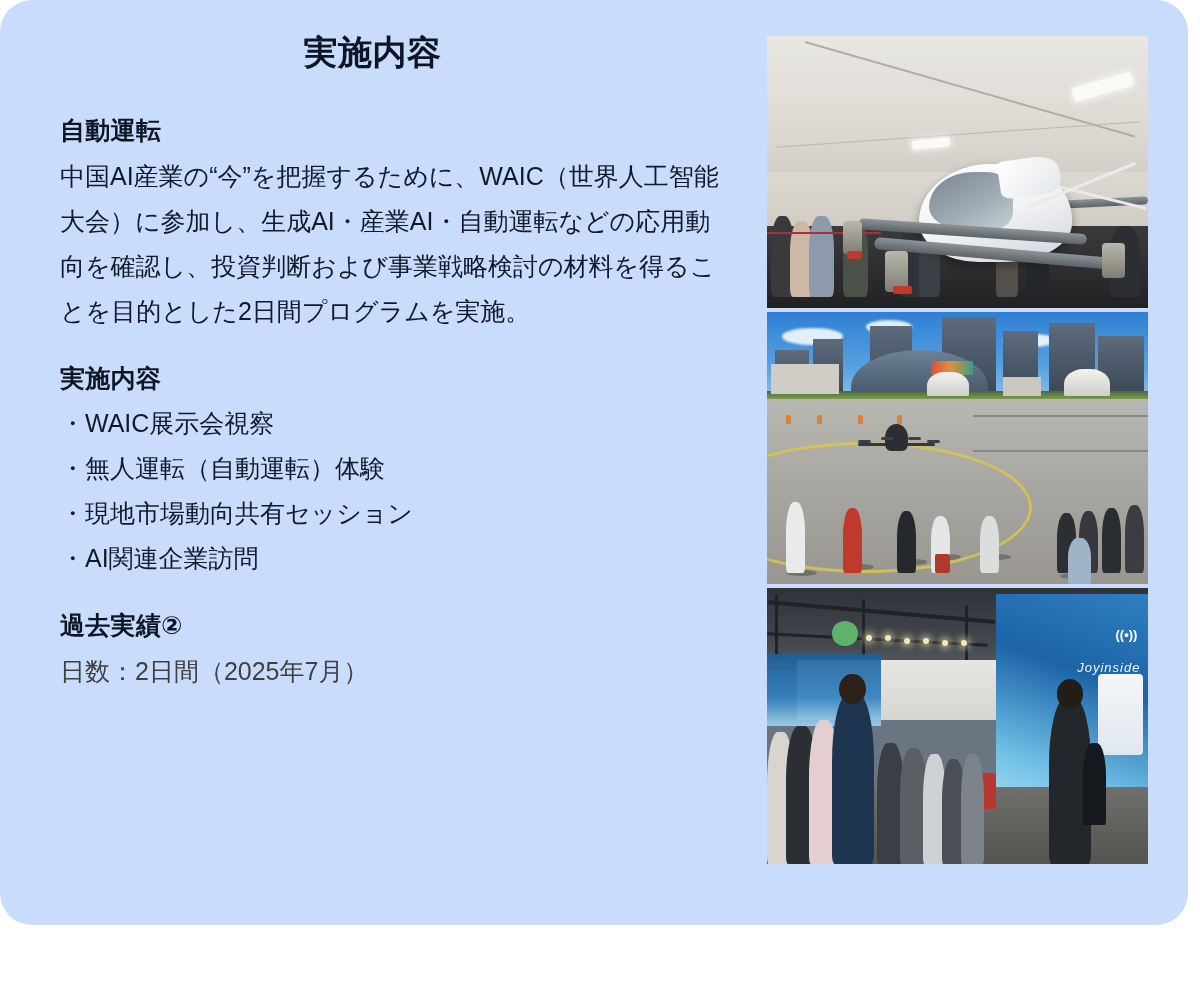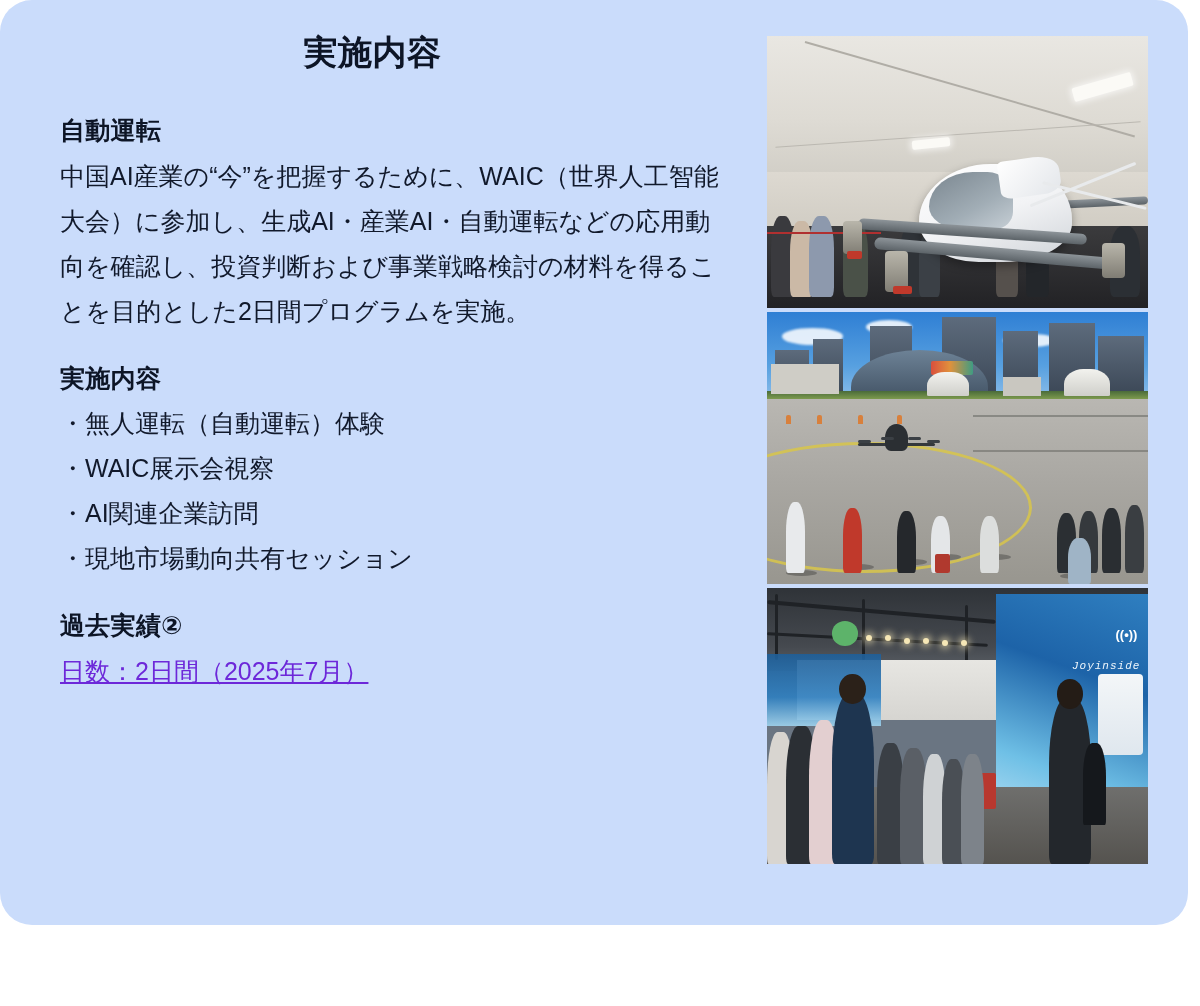--- a/index.html
+++ b/index.html
@@ -68,24 +68,23 @@
     padding: 0;
   }
   .bullet-item {
     font-size: 25px;
     color: #11192b;
     line-height: 45px;
     white-space: nowrap;
   }
   .summary-line {
     font-size: 25px;
-    color: #6d28d9;
+    color: #404040;
     line-height: 45px;
     white-space: nowrap;
-    text-decoration: underline;
   }
   .photo-col {
     position: absolute;
     left: 767px;
     top: 36px;
     width: 381px;
     height: 832px;
     display: flex;
     flex-direction: column;
     gap: 4px;
@@ -260,22 +259,22 @@
     position: absolute; right: 0; top: 2%; width: 40%; height: 86%;
     background: linear-gradient(200deg, #2f7fc0 0%, #1d63a8 35%, #6fc0e6 72%, #bfe3f5 100%);
   }
   .p3-booth-panel {
     position: absolute; right: 3%; top: 34%; width: 30%; height: 34%;
     background: linear-gradient(180deg, #f3f6f8 0%, #dfe7ee 100%);
     border-radius: 4px;
   }
   .p3-booth-brand {
     position: absolute; right: 5%; top: 28%;
-    font-size: 11px; color: #eef6fc; letter-spacing: 1px; font-style: italic;
-    font-family: Liberation Mono, monospace;
+    font-size: 13px; color: #eef6fc; letter-spacing: 1px; font-style: italic;
+    font-family: Liberation Sans, sans-serif;
   }
   .p3-booth-logo {
     position: absolute; right: 7%; top: 14%;
     font-size: 13px; color: #ffffff; font-weight: bold;
   }
   .p3-floor {
     position: absolute; left: 0; bottom: 0; width: 100%; height: 28%;
     background: linear-gradient(180deg, #6f6f6d 0%, #55534f 100%);
   }
   .p3-leftstand {
@@ -308,24 +307,24 @@
   <div class="content-col">
 
     <div class="section">
       <div class="section-heading">自動運転</div>
       <div class="section-paragraph">中国AI産業の“今”を把握するために、WAIC（世界人工智能大会）に参加し、生成AI・産業AI・自動運転などの応用動向を確認し、投資判断および事業戦略検討の材料を得ることを目的とした2日間プログラムを実施。</div>
     </div>
 
     <div class="section">
       <div class="section-heading">実施内容</div>
       <ul class="bullet-list">
+        <li class="bullet-item">・WAIC展示会視察</li>
         <li class="bullet-item">・無人運転（自動運転）体験</li>
-        <li class="bullet-item">・WAIC展示会視察</li>
+        <li class="bullet-item">・現地市場動向共有セッション</li>
         <li class="bullet-item">・AI関連企業訪問</li>
-        <li class="bullet-item">・現地市場動向共有セッション</li>
       </ul>
     </div>
 
     <div class="section">
       <div class="section-heading">過去実績②</div>
       <div class="summary-line">日数：2日間（2025年7月）</div>
     </div>
 
   </div>
 

